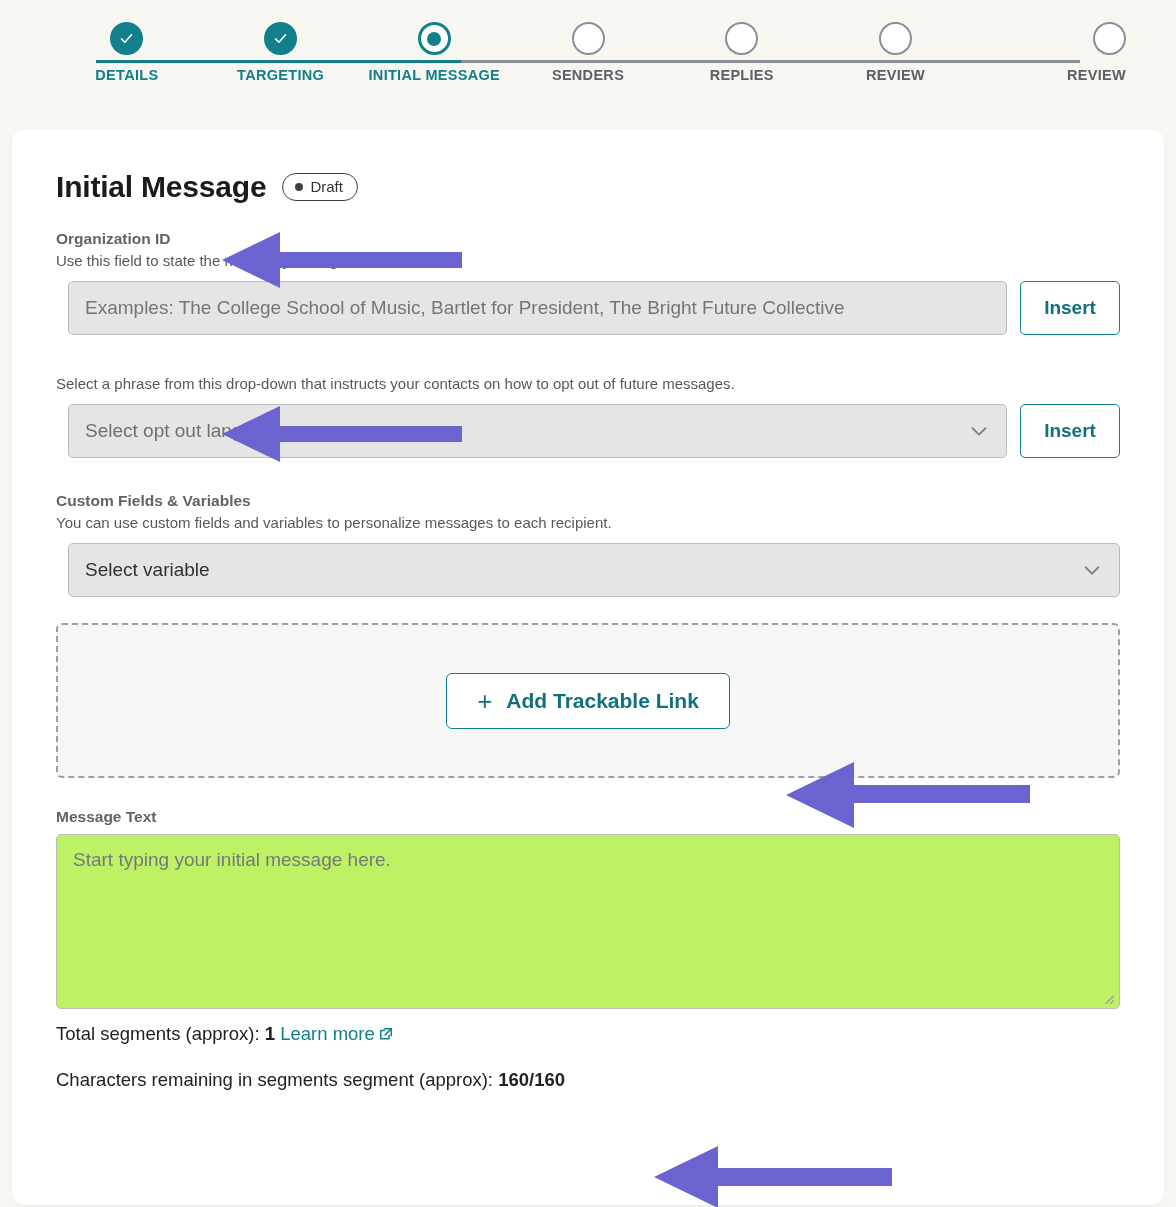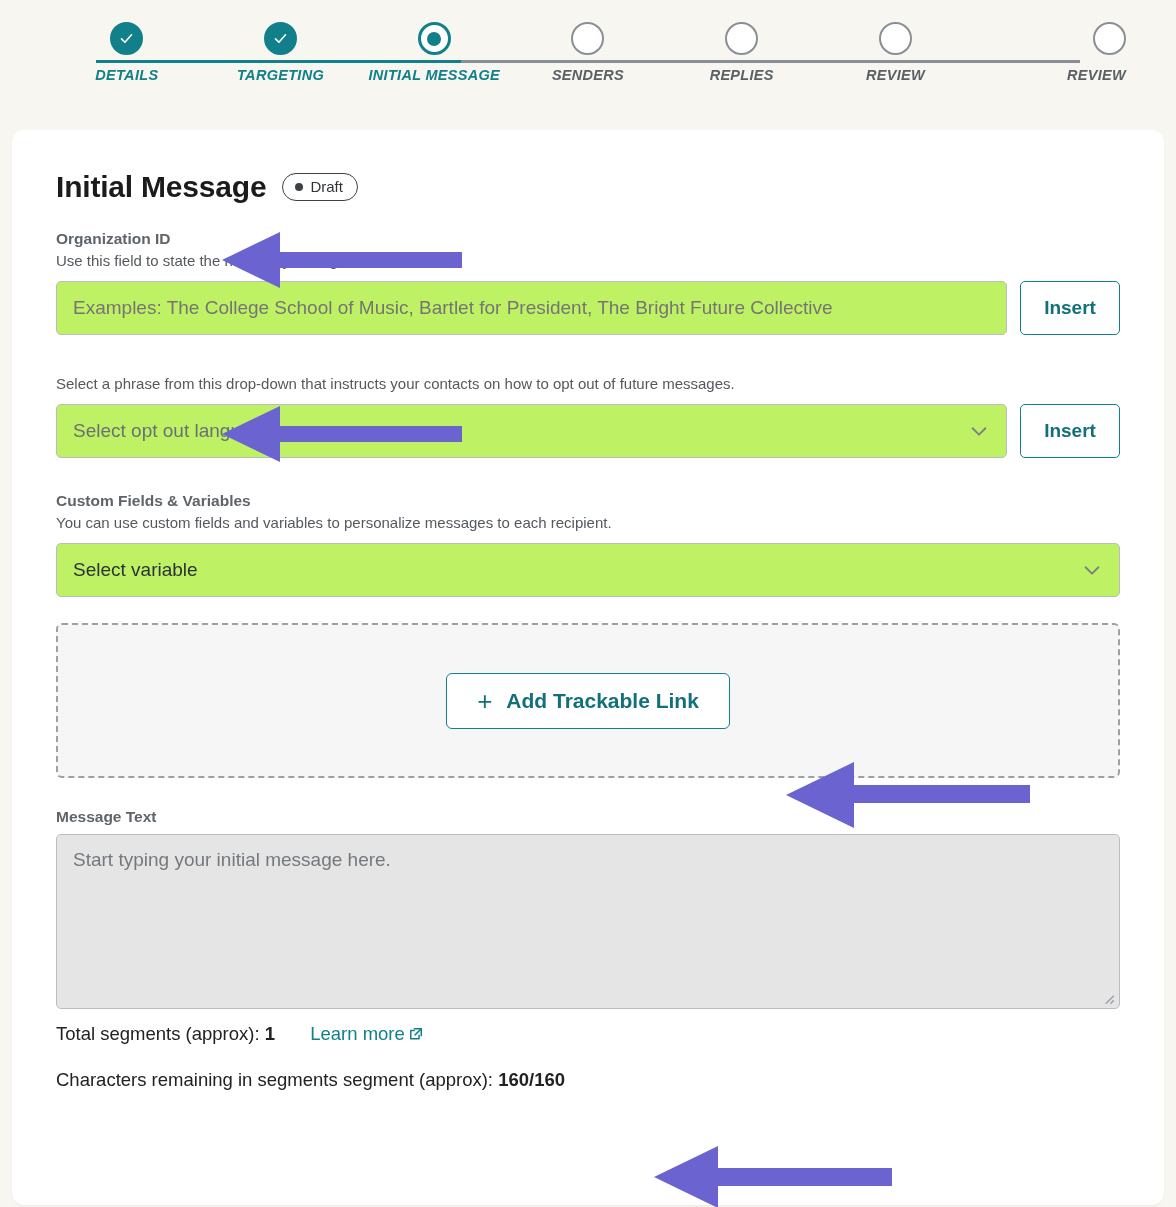--- a/index.html
+++ b/index.html
@@ -13,24 +13,23 @@
 
   
   .stepper {
     position: relative;
     height: 130px;
     padding: 22px 20px 0 20px;
   }
   .steps {
     position: relative;
     display: flex;
-    justify-content: flex-end;
+    justify-content: flex-start;
     align-items: flex-start;
     margin: 0 30px;
-    font-style: italic;
   }
   .step {
     position: relative;
     flex: 1 1 0;
     display: flex;
     flex-direction: column;
     align-items: center;
     z-index: 2;
   }
   .step:first-child { align-items: flex-start; }
@@ -143,26 +142,27 @@
   .control-row {
     display: flex;
     align-items: stretch;
     gap: 13px;
   }
   .text-input, .select-box {
     flex: 1 1 auto;
     height: 54px;
     border: 1.4px solid #b9bdc2;
     border-radius: 5px;
-    background: #bef264;
+    background: #e5e5e5;
     display: flex;
     align-items: center;
     padding: 0 16px;
     font-size: 19px;
     color: #6b7075;
+    margin-left: 12px;
   }
   .select-box { justify-content: space-between; }
   .select-box .value { color: #6b7075; }
   .select-box .value.dark { color: #2d3236; }
   .chev {
     width: 22px; height: 22px;
     color: #7b8085;
     flex: 0 0 auto;
     margin-left: 10px;
   }
@@ -223,21 +223,21 @@
     font-size: 15.5px;
     font-weight: bold;
     color: #5e6469;
     margin-bottom: 8px;
   }
   .textarea {
     position: relative;
     height: 175px;
     border: 1.4px solid #b9bdc2;
     border-radius: 5px;
-    background: #e5e5e5;
+    background: #bef264;
     padding: 14px 16px;
     font-size: 19px;
     color: #74797e;
   }
   .grip {
     position: absolute;
     right: 4px; bottom: 3px;
     width: 14px; height: 14px;
     color: #9aa0a6;
   }
@@ -245,21 +245,20 @@
   .foot-line {
     margin-top: 14px;
     font-size: 18.5px;
     color: #222;
   }
   .foot-line .b { font-weight: bold; }
   .link {
     color: #11808a;
     text-decoration: none;
     cursor: pointer;
-    margin-left: 30px;
   }
   .ext {
     display: inline-block;
     width: 14px; height: 14px;
     margin-left: 4px;
     vertical-align: -1px;
     color: #11808a;
   }
   .foot-line2 { margin-top: 24px; }
 

